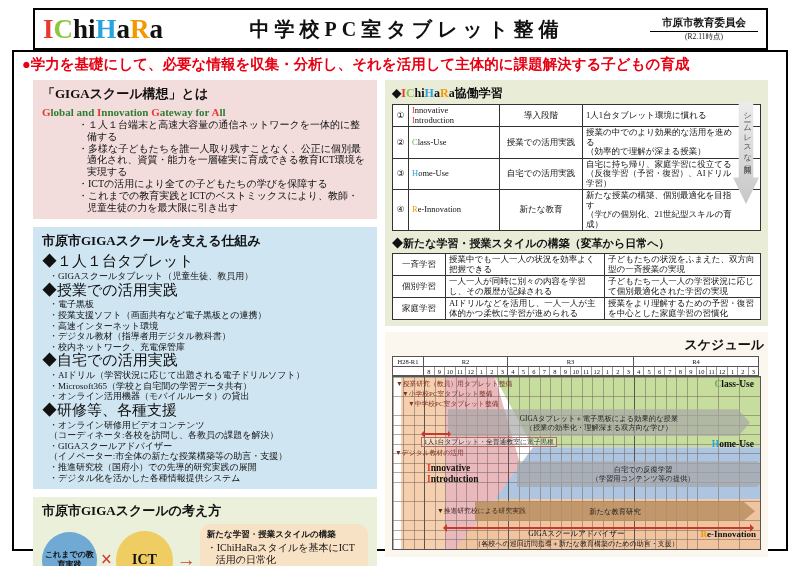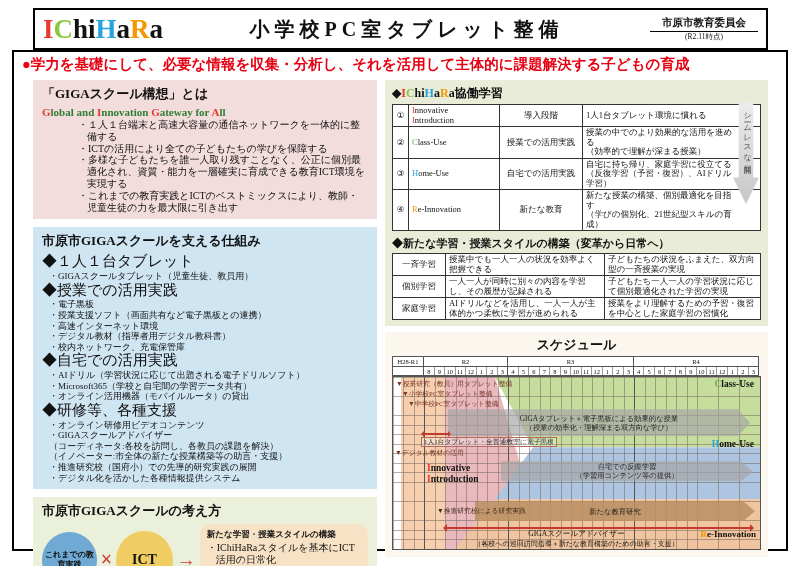--- a/index.html
+++ b/index.html
@@ -55,21 +55,21 @@
   .t2 .c1{width:152px;}
   .c-red{color:#e8382f}.c-grn{color:#6ab04c}.c-blu{color:#29a3dd}.c-org{color:#f39800}
   .seamless{position:absolute;right:9px;top:22px;width:26px;height:102px;z-index:3;
             background:linear-gradient(180deg,#ececec,#c7c7c7);
             clip-path:polygon(22% 0,78% 0,78% 74%,100% 74%,50% 100%,0 74%,22% 74%);}
   .seamless span{position:absolute;left:50%;top:5px;transform:translateX(-50%);
             writing-mode:vertical-rl;font-size:8px;letter-spacing:1px;color:#555;}
   .p-head2{font-size:11px;font-weight:bold;margin:5px 0 2px 0;}
   
   .panel2{position:relative;background:#fbf7ee;padding:3px 4px;box-sizing:border-box;height:225px;}
-  .sch-title{text-align:center;font-size:13px;font-weight:bold;margin:1px 0 2px 0;}
+  .sch-title{text-align:right;font-size:13px;font-weight:bold;margin:1px 0 2px 0;}
   .gantt{position:relative;margin-left:3px;width:369px;}
   .g-yrow,.g-mrow{display:flex;box-sizing:border-box;}
   .g-ycell,.g-mgroup{box-sizing:border-box;border:1px solid #555;border-right:none;background:#fff;}
   .g-ycell:last-child,.g-mgroup:last-child{border-right:1px solid #555;}
   .g-ycell{font-size:6.5px;text-align:center;height:10px;line-height:10px;border-bottom:none;}
   .g-mgroup{display:flex;height:10px;}
   .mcell{flex:1;font-size:6.5px;text-align:center;line-height:10px;border-left:0.5px solid #999;}
   .mcell:first-child{border-left:none;}
   .g-body{position:relative;width:367px;height:172px;border:1px solid #555;background:#fff;overflow:hidden;}
   .zone{position:absolute;inset:0;}
@@ -102,36 +102,36 @@
   .adv2{position:absolute;left:0;right:0;top:162px;text-align:center;font-size:7px;z-index:5;color:#111;}
 </style>
 </head>
 <body>
 
 <div class="page">
   <div class="frame"></div>
 
   <div class="header-box">
     <div class="logo"><span class="lc-r">I</span><span class="lc-g">C</span><span class="lc-k">h</span><span class="lc-k">i</span><span class="lc-b">H</span><span class="lc-k">a</span><span class="lc-o">R</span><span class="lc-k">a</span></div>
-    <div class="title">小学校PC室タブレット整備</div>
+    <div class="title">中学校PC室タブレット整備</div>
     <div class="org-wrap">
       <div class="org">市原市教育委員会</div>
       <div class="date-note">(R2.11時点)</div>
     </div>
   </div>
   <div class="slogan">●学力を基礎にして、必要な情報を収集・分析し、それを活用して主体的に課題解決する子どもの育成</div>
 
   <div class="leftcol">
     <div class="box box-pink">
       <h2>「GIGAスクール構想」とは</h2>
       <div class="sub-en"><span class="cap">G</span><span>lobal and </span><span class="cap">I</span><span>nnovation </span><span class="cap">G</span><span>ateway for </span><span class="cap">A</span><span>ll</span></div>
       <div class="bullets">
         <div class="hang">・１人１台端末と高速大容量の通信ネットワークを一体的に整備する</div>
+        <div class="hang">・多様な子どもたちを誰一人取り残すことなく、公正に個別最適化され、資質・能力を一層確実に育成できる教育ICT環境を実現する</div>
         <div class="hang">・ICTの活用により全ての子どもたちの学びを保障する</div>
-        <div class="hang">・多様な子どもたちを誰一人取り残すことなく、公正に個別最適化され、資質・能力を一層確実に育成できる教育ICT環境を実現する</div>
         <div class="hang">・これまでの教育実践とICTのベストミックスにより、教師・児童生徒の力を最大限に引き出す</div>
       </div>
     </div>
 
     <div class="box box-blue">
       <h2>市原市GIGAスクールを支える仕組み</h2>
       <div>
         <div class="grp-h">◆１人１台タブレット</div>
         <div class="grp-items">
           <div class="hang">・GIGAスクールタブレット（児童生徒、教員用）</div>
@@ -146,22 +146,22 @@
         </div>
         <div class="grp-h">◆自宅での活用実践</div>
         <div class="grp-items">
           <div class="hang">・AIドリル（学習状況に応じて出題される電子ドリルソフト）</div>
           <div class="hang">・Microsoft365（学校と自宅間の学習データ共有）</div>
           <div class="hang">・オンライン活用機器（モバイルルータ）の貸出</div>
         </div>
         <div class="grp-h">◆研修等、各種支援</div>
         <div class="grp-items">
           <div class="hang">・オンライン研修用ビデオコンテンツ</div>
+          <div class="hang">（コーディネータ:各校を訪問し、各教員の課題を解決）</div>
           <div class="hang">・GIGAスクールアドバイザー</div>
-          <div class="hang">（コーディネータ:各校を訪問し、各教員の課題を解決）</div>
           <div class="hang">（イノベーター:市全体の新たな授業構築等の助言・支援）</div>
           <div class="hang">・推進研究校（国府小）での先導的研究実践の展開</div>
           <div class="hang">・デジタル化を活かした各種情報提供システム</div>
         </div>
       </div>
     </div>
 
     <div class="box box-green">
       <h2>市原市GIGAスクールの考え方</h2>
       <div class="diagram">
@@ -325,21 +325,21 @@
 
           <div class="m4arrow"></div>
           <div class="glabel m4box" style="left:28px;top:60px;color:#333">1人1台タブレット・全普通教室に電子黒板</div>
           <div class="glabel" style="left:2px;top:72px">▼デジタル教材の活用</div>
 
           <div class="phase" style="left:34px;top:86px">
             <div><span class="c-red">I</span><span>nnovative</span></div>
             <div><span class="c-red">I</span><span>ntroduction</span></div>
           </div>
 
-          <div class="garrow" style="left:108px;top:84px;width:252px;height:20px">
+          <div class="garrow" style="left:124px;top:84px;width:252px;height:26px">
             <div>自宅での反復学習</div>
             <div>（学習用コンテンツ等の提供）</div>
           </div>
 
           <div class="phase" style="right:6px;top:2px"><span class="c-grn">C</span><span>lass-Use</span></div>
           <div class="phase" style="right:6px;top:62px"><span class="c-blu">H</span><span>ome-Use</span></div>
 
           <div class="garrow brown" style="left:82px;top:124px;width:280px;height:20px">
             <div>新たな教育研究</div>
           </div>

